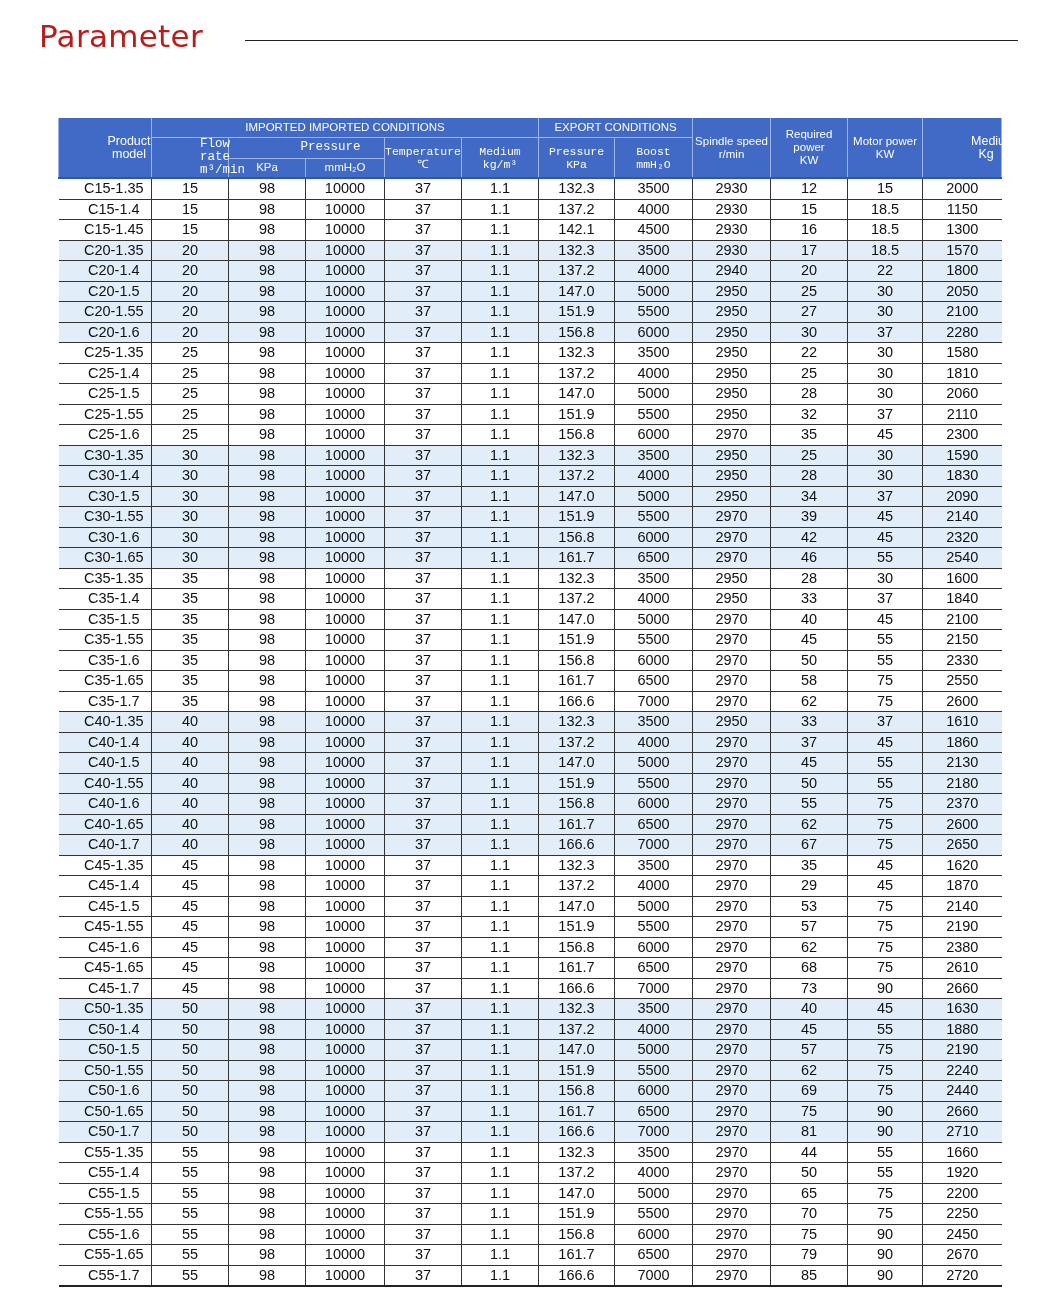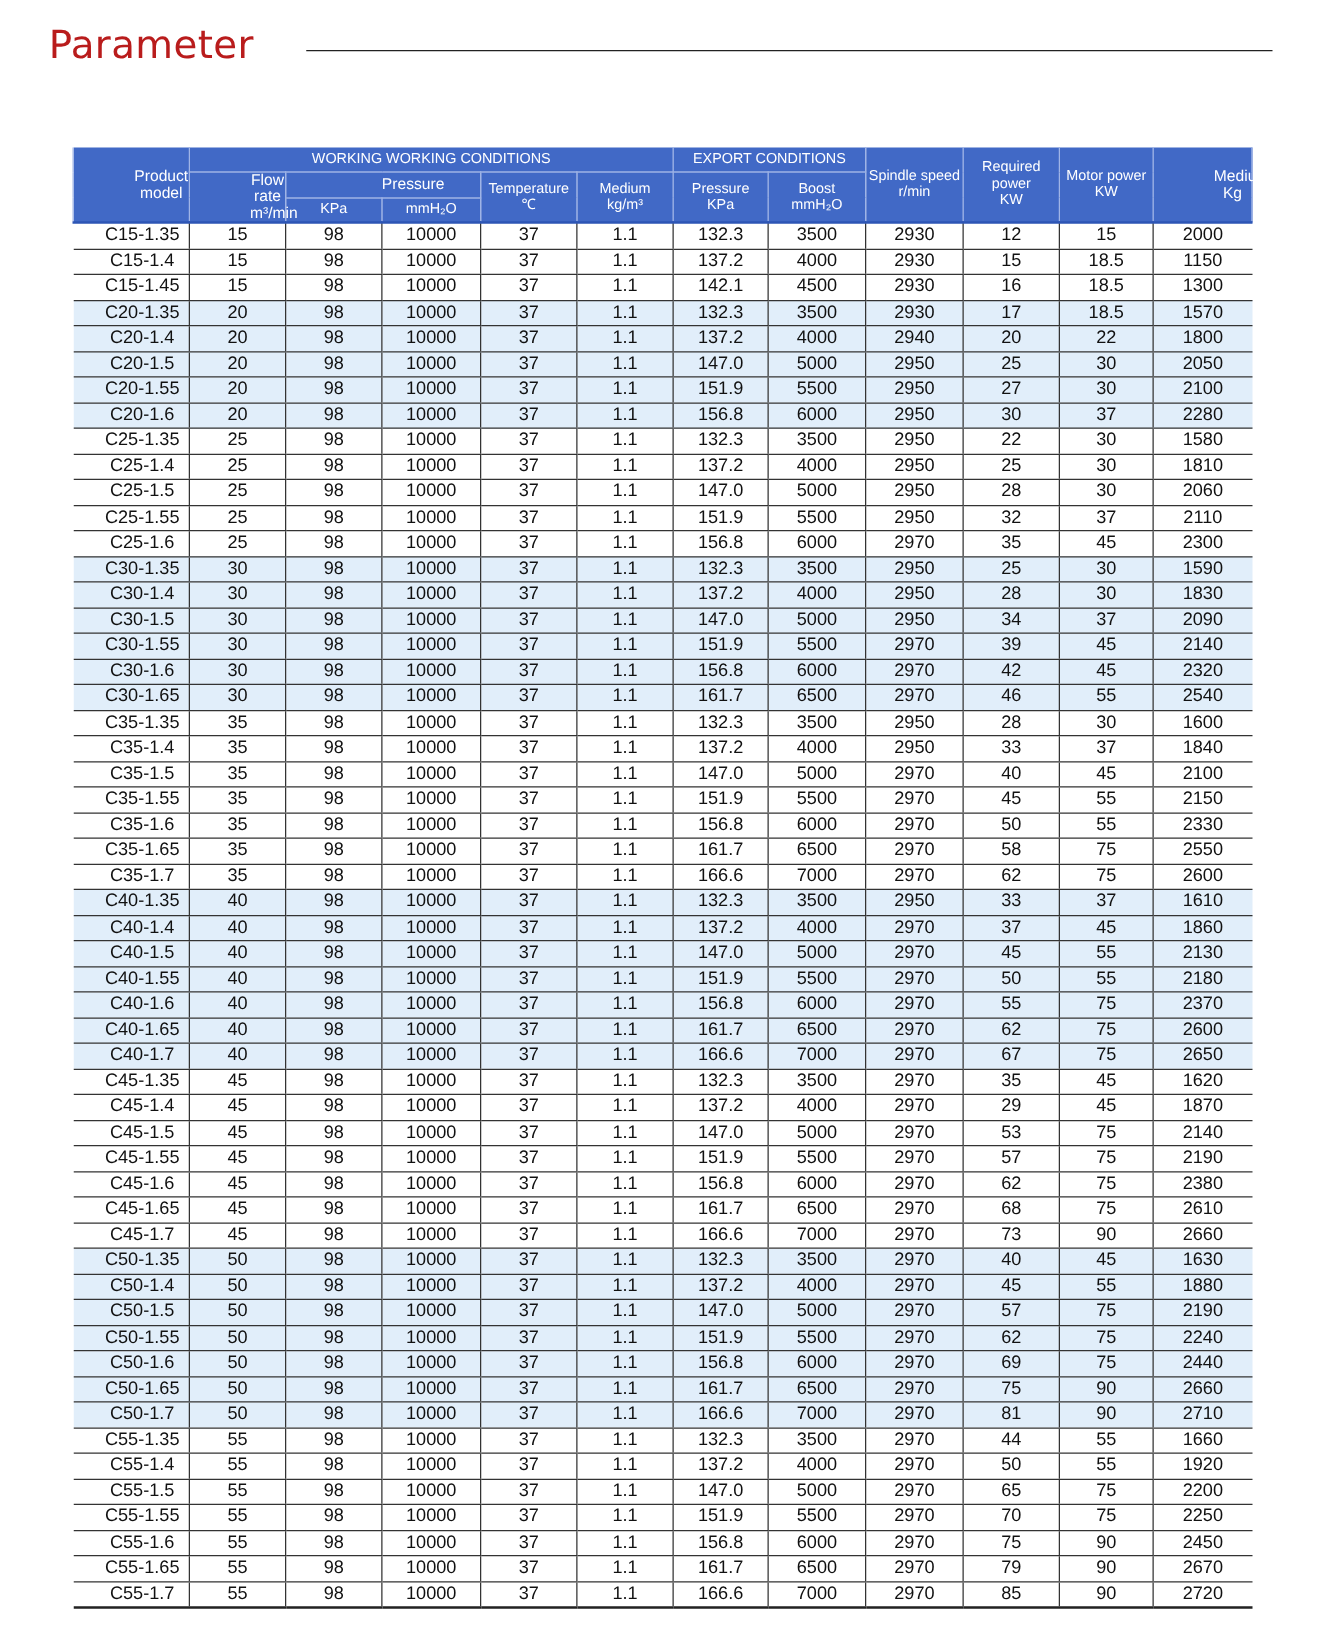--- a/index.html
+++ b/index.html
@@ -6,21 +6,21 @@
   body { width:1060px; height:1311px; position:relative; font-family:"Liberation Sans", sans-serif; color:#1a1a1a; overflow:hidden; }
   .title { position:absolute; left:39px; top:18px; font-size:31px; font-family:"DejaVu Sans", sans-serif; font-weight:normal; letter-spacing:0.3px; color:#b91c1c; }
   .title-rule { position:absolute; left:245px; top:40px; width:773px; height:1px; background:#222; }
   table.spec { position:absolute; left:58px; top:118px; border-collapse:collapse; table-layout:fixed; width:943px; }
   table.spec col.c0 { width:93px; } table.spec col.c1 { width:77px; } table.spec col.c2 { width:77px; }
   table.spec col.c3 { width:79px; } table.spec col.c4 { width:77px; } table.spec col.c5 { width:77px; }
   table.spec col.c6 { width:76px; } table.spec col.c7 { width:78px; } table.spec col.c8 { width:78px; }
   table.spec col.c9 { width:77px; } table.spec col.c10 { width:75px; } table.spec col.c11 { width:79px; }
   thead th { background:#4169c6; color:#ffffff; font-weight:normal; font-size:11.5px; line-height:13px; text-align:center; padding:0; border:1px solid #9fb4e6; border-top:none; }
   thead tr.h1 th { height:19px; }
-  thead tr.h2 th { height:19px; }
+  thead tr.h2 th { height:19px;font-family:Liberation Mono, monospace; }
   thead tr.h3 th { height:18px; }
   thead th.big { font-size:12.5px; line-height:13px;padding-left:48px; }
   thead { border-bottom:2px solid #2d55b5; }
   tbody td { font-size:14.5px; text-align:center; height:19.5px; padding:0; border-left:1.5px solid #333; border-bottom:1.5px solid #333; line-height:19px; color:#111; }
   tbody td:first-child { border-left:none; text-align:center; padding-left:18px; }
   tbody tr.alt td { background:#e1eefa; }
   tbody tr:last-child td { border-bottom:2px solid #222; }
 </style>
 </head>
 <body>
@@ -39,21 +39,21 @@
     <col class="c6">
       <col class="c7">
       <col class="c8">
       <col class="c9">
       <col class="c10">
       <col class="c11">
   </colgroup>
   <thead>
     <tr class="h1">
       <th rowspan="3" class="big"><span>Product model</span></th>
-      <th colspan="5">WORKING WORKING CONDITIONS</th>
+      <th colspan="5">IMPORTED IMPORTED CONDITIONS</th>
       <th colspan="2">EXPORT CONDITIONS</th>
       <th rowspan="3"><span>Spindle speed</span><br><span>r/min</span></th>
       <th rowspan="3"><span>Required power</span><br><span>KW</span></th>
       <th rowspan="3"><span>Motor power</span><br><span>KW</span></th>
       <th rowspan="3" class="big"><span>Medium</span><br><span>Kg</span></th>
     </tr>
     <tr class="h2">
       <th rowspan="2" class="big"><span>Flow rate</span><br><span>m³/min</span></th>
       <th colspan="2" class="big">Pressure</th>
       <th rowspan="2"><span>Temperature</span><br><span>℃</span></th>

